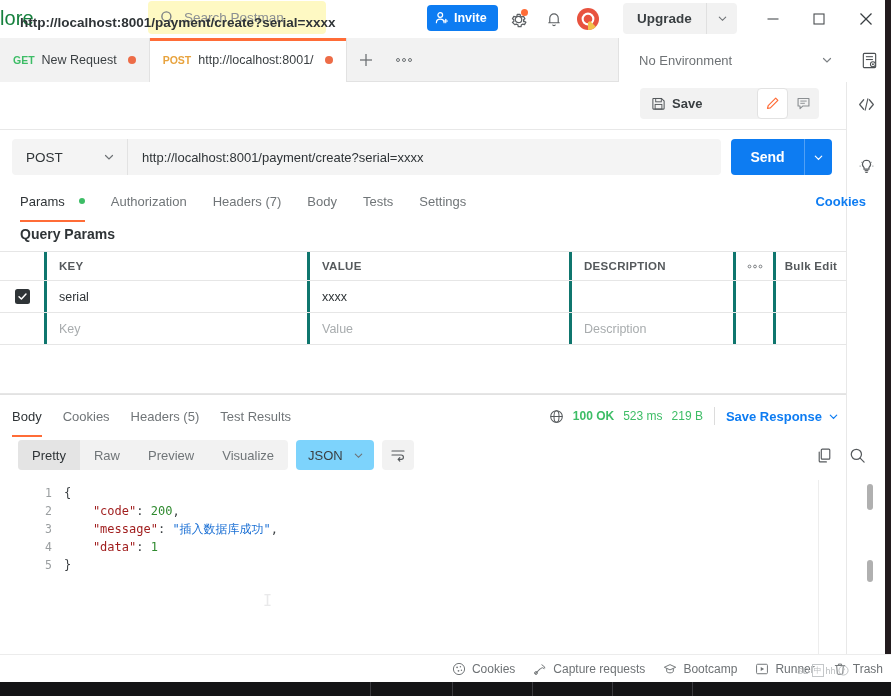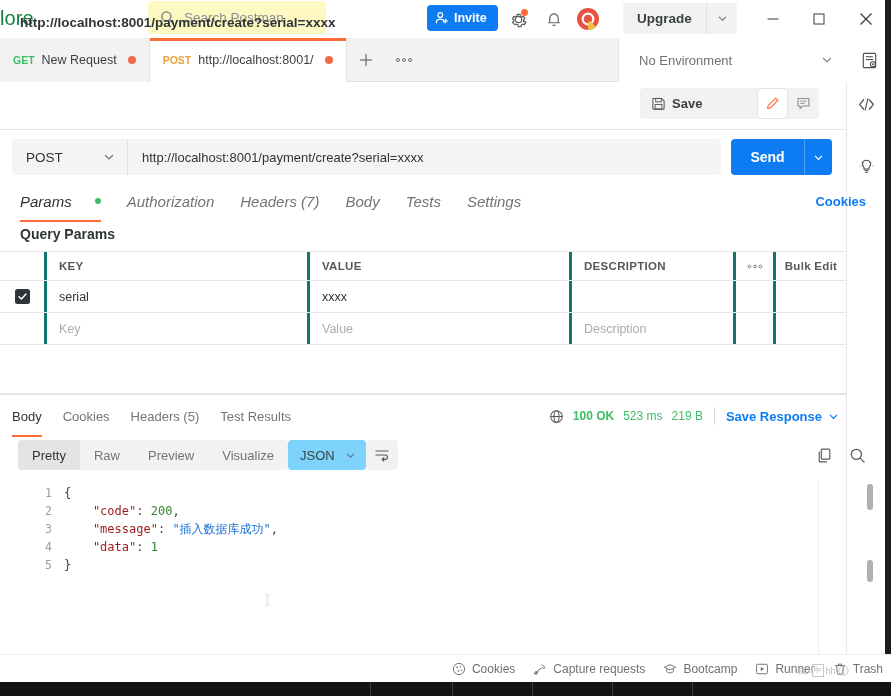--- a/index.html
+++ b/index.html
@@ -197,23 +197,23 @@
     width: 28px; height: 36px; display: flex; align-items: center; justify-content: center;
     border-left: 1px solid rgba(255,255,255,.28); cursor: pointer;
   }
 
   
   .req-tabs {
     position: absolute; left: 0; top: 186px; width: 846px; height: 30px;
     display: flex; align-items: center; padding-left: 20px; gap: 0;
   }
   .rtab {
-    position: relative; height: 30px; display: flex; align-items: center; gap: 23px;
+    position: relative; height: 30px; display: flex; align-items: center; gap: 14px;
     padding: 0 12px 0 0; margin-right: 14px;
-    font-size: 15px; color: #707578; cursor: pointer; white-space: nowrap; font-style: italic;
+    font-size: 13px; color: #707578; cursor: pointer; white-space: nowrap;
   }
   .rtab.active { color: #2f3437; }
   .rtab.active::after {
     content: ""; position: absolute; left: 0; right: 12px; bottom: -6px; height: 2.5px;
     background: #ff6c37;
   }
   .greendot { width: 6px; height: 6px; border-radius: 50%; background: #3dbd66; }
   .cookies-link {
     position: absolute; right: 25px; top: 186px; height: 30px;
     display: flex; align-items: center;
@@ -280,21 +280,21 @@
   }
   .meta-ok { color: #3dbd66; font-weight: bold; }
   .meta-num { color: #3dbd66; }
   .meta-sep { width: 1px; height: 18px; background: #dcdcdc; margin: 0 2px; }
   .save-resp {
     color: #0d7cf2; font-weight: bold; font-size: 13px; display: flex;
     align-items: center; gap: 6px; cursor: pointer;
   }
   .resp-toolbar {
     position: absolute; left: 12px; top: 440px; width: 820px; height: 30px;
-    display: flex; align-items: center;  padding-left: 6px;
+    display: flex; align-items: center; gap: 8px; padding-left: 6px;
   }
   .seg {
     display: flex; align-items: center; height: 30px;
     background: #f2f2f2; border-radius: 4px; overflow: hidden;
   }
   .segitem {
     height: 30px; padding: 0 14px; display: flex; align-items: center;
     font-size: 13px; color: #707578; cursor: pointer;
   }
   .segitem.active { background: #e4e4e4; color: #2f3437; }

